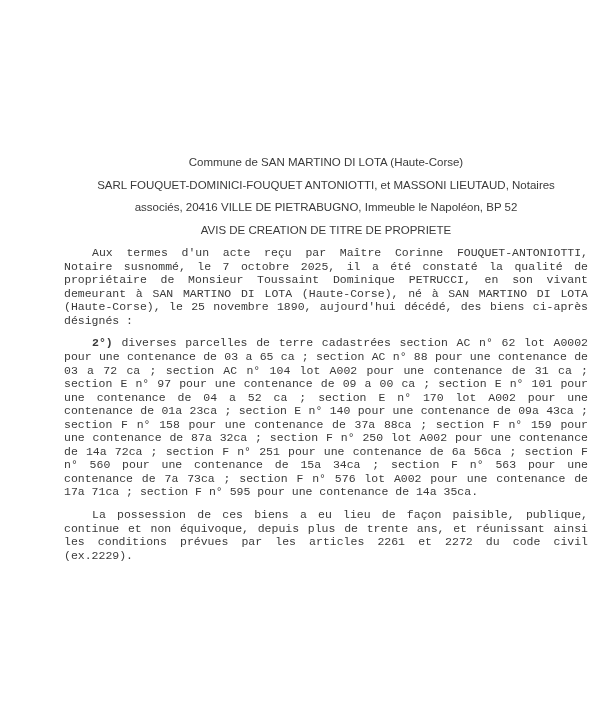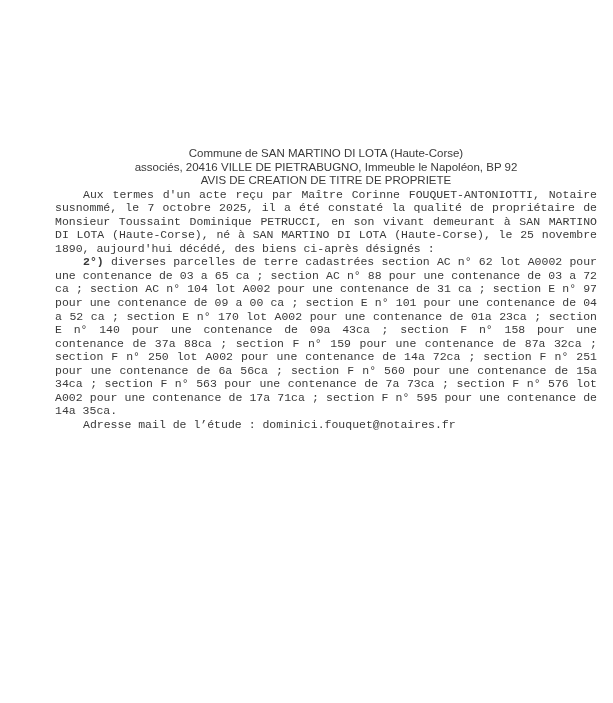--- a/index.html
+++ b/index.html
@@ -19,21 +19,21 @@
     position: absolute;
     left: 55px;
     top: 147px;
     width: 542px;
     font-size: 11.5px;
     line-height: 13.55px;
     color: #3a3a3a;
     font-family: "Liberation Sans", sans-serif;
   }
   .doc p {
-    margin: 0;
+    margin: 9px;
     padding: 0;
   }
   .center {
     text-align: center;
   }
   .body {
     text-align: justify;
     text-indent: 28px;
     font-family: Liberation Mono, monospace;
   }
@@ -42,28 +42,29 @@
   }
 </style>
 </head>
 <body>
 
 <div class="page">
   <div class="doc">
 
     <p class="center">Commune de SAN MARTINO DI LOTA (Haute-Corse)</p>
 
+    <p class="center">SARL FOUQUET-DOMINICI-FOUQUET ANTONIOTTI, et MASSONI LIEUTAUD, Notaires</p>
 
-    <p class="center">associés, 20416 VILLE DE PIETRABUGNO, Immeuble le Napoléon, BP 92</p>
+    <p class="center">associés, 20416 VILLE DE PIETRABUGNO, Immeuble le Napoléon, BP 52</p>
 
     <p class="center">AVIS DE CREATION DE TITRE DE PROPRIETE</p>
 
     <p class="body">Aux termes d'un acte reçu par Maître Corinne FOUQUET-ANTONIOTTI, Notaire susnommé, le 7 octobre 2025, il a été constaté la qualité de propriétaire de Monsieur Toussaint Dominique PETRUCCI, en son vivant demeurant à SAN MARTINO DI LOTA (Haute-Corse), né à SAN MARTINO DI LOTA (Haute-Corse), le 25 novembre 1890, aujourd'hui décédé, des biens ci-après désignés :</p>
 
 
     <p class="body"><b>2°)</b><span> diverses parcelles de terre cadastrées section AC n° 62 lot A0002 pour une contenance de 03 a 65 ca ; section AC n° 88 pour une contenance de 03 a 72 ca ; section AC n° 104 lot A002 pour une contenance de 31 ca ; section E n° 97 pour une contenance de 09 a 00 ca ; section E n° 101 pour une contenance de 04 a 52 ca ; section E n° 170 lot A002 pour une contenance de 01a 23ca ; section E n° 140 pour une contenance de 09a 43ca ; section F n° 158 pour une contenance de 37a 88ca ; section F n° 159 pour une contenance de 87a 32ca ; section F n° 250 lot A002 pour une contenance de 14a 72ca ; section F n° 251 pour une contenance de 6a 56ca ; section F n° 560 pour une contenance de 15a 34ca ; section F n° 563 pour une contenance de 7a 73ca ; section F n° 576 lot A002 pour une contenance de 17a 71ca ; section F n° 595 pour une contenance de 14a 35ca.</span></p>
 
+    <p class="body">La possession de ces biens a eu lieu de façon paisible, publique, continue et non équivoque, depuis plus de trente ans, et réunissant ainsi les conditions prévues par les articles 2261 et 2272 du code civil (ex.2229).</p>
 
 
-    <p class="body">Adresse mail de l’étude : dominici.fouquet@notaires.fr</p>
 
   </div>
 </div>
 
 </body></html>

